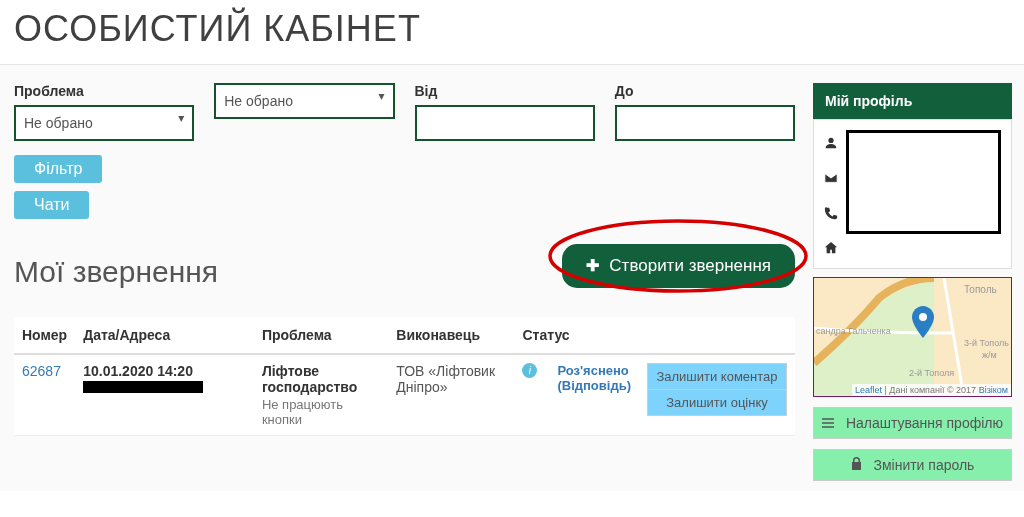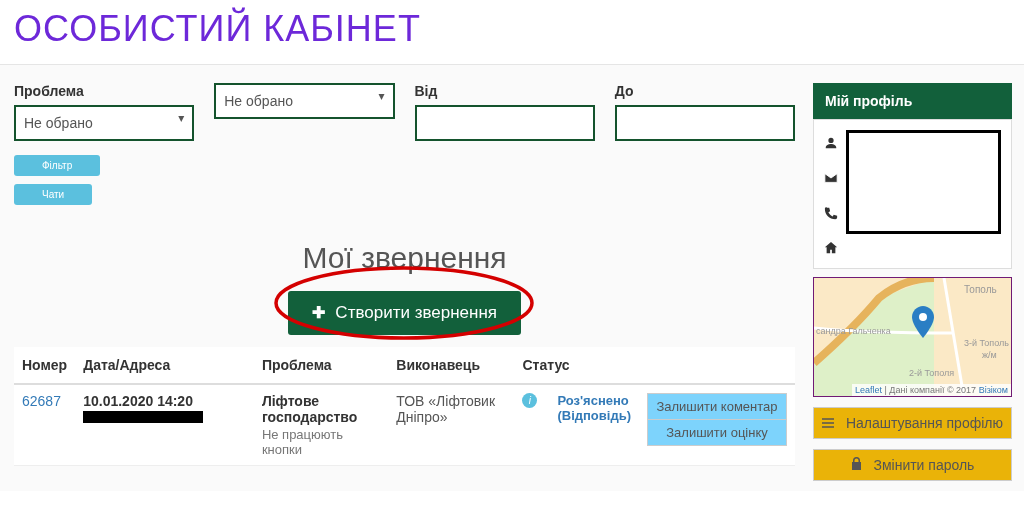--- a/index.html
+++ b/index.html
@@ -5,21 +5,21 @@
   * { box-sizing: border-box; margin: 0; padding: 0; }
   body {
     font-family: "Helvetica Neue", Helvetica, Arial, sans-serif;
     color: #555;
     background: #fff;
     width: 1024px;
   }
   h1.page-title {
     font-size: 36px;
     font-weight: 300;
-    color: #6d28d9;
+    color: #404040;
     letter-spacing: 1px;
     padding: 8px 14px 14px 14px;
     border-bottom: 1px solid #e5e5e5;
     font-stretch: condensed;
     font-family: Arial Narrow, Arial, sans-serif;
   }
   .content {
     display: flex;
     background: #fafafa;
     padding: 0;
@@ -61,48 +61,48 @@
     content: "▾";
     position: absolute;
     right: 10px;
     top: 6px;
     color: #555;
     pointer-events: none;
     font-size: 12px;
   }
   .btn {
     display: inline-block;
-    padding: 5px 28px;
-    font-size: 10px;
+    padding: 5px 20px;
+    font-size: 16px;
     cursor: pointer;
     border: none;
     border-radius: 3px;
   }
   .btn-cyan { background: #5bc0de; color: #fff; margin-bottom: 8px; }
   .btn-green {
     background: #12603B;
     color: #fff;
     font-size: 17px;
     padding: 12px 24px;
+    border-radius: 15px;
   }
   .btn-green .plus { font-weight: bold; margin-right: 10px; font-size: 16px; }
   .section-heading {
     font-size: 30px;
     font-weight: 300;
     color: #555;
     margin: 28px 0 16px 0;
     font-family: Arial Narrow, Arial, sans-serif;
     font-stretch: condensed;
   }
   .heading-row {
     display: flex;
     justify-content: space-between;
     align-items: center;
     position: relative;
-    flex-direction: column;
   }
   .ellipse-annot {
     position: absolute;
     right: -18px;
     top: -28px;
     width: 270px;
     height: 80px;
     pointer-events: none;
   }
   .ellipse-annot svg { width: 100%; height: 100%; }
@@ -207,21 +207,21 @@
     bottom: 0; right: 0;
     background: rgba(255,255,255,0.8);
     font-size: 9px;
     padding: 1px 3px;
   }
   .map-attr a { color: #337ab7; text-decoration: none; }
   .side-btn {
     display: block;
     width: 100%;
     border: 1px solid #ccc;
-    background: #eab308;
+    background: #86efac;
     color: #555;
     font-size: 14px;
     padding: 7px 8px;
     margin-top: 10px;
     cursor: pointer;
     text-align: center;
   }
   .side-btn .ico { margin-right: 8px; font-weight: bold; }
 </style>
 </head>

